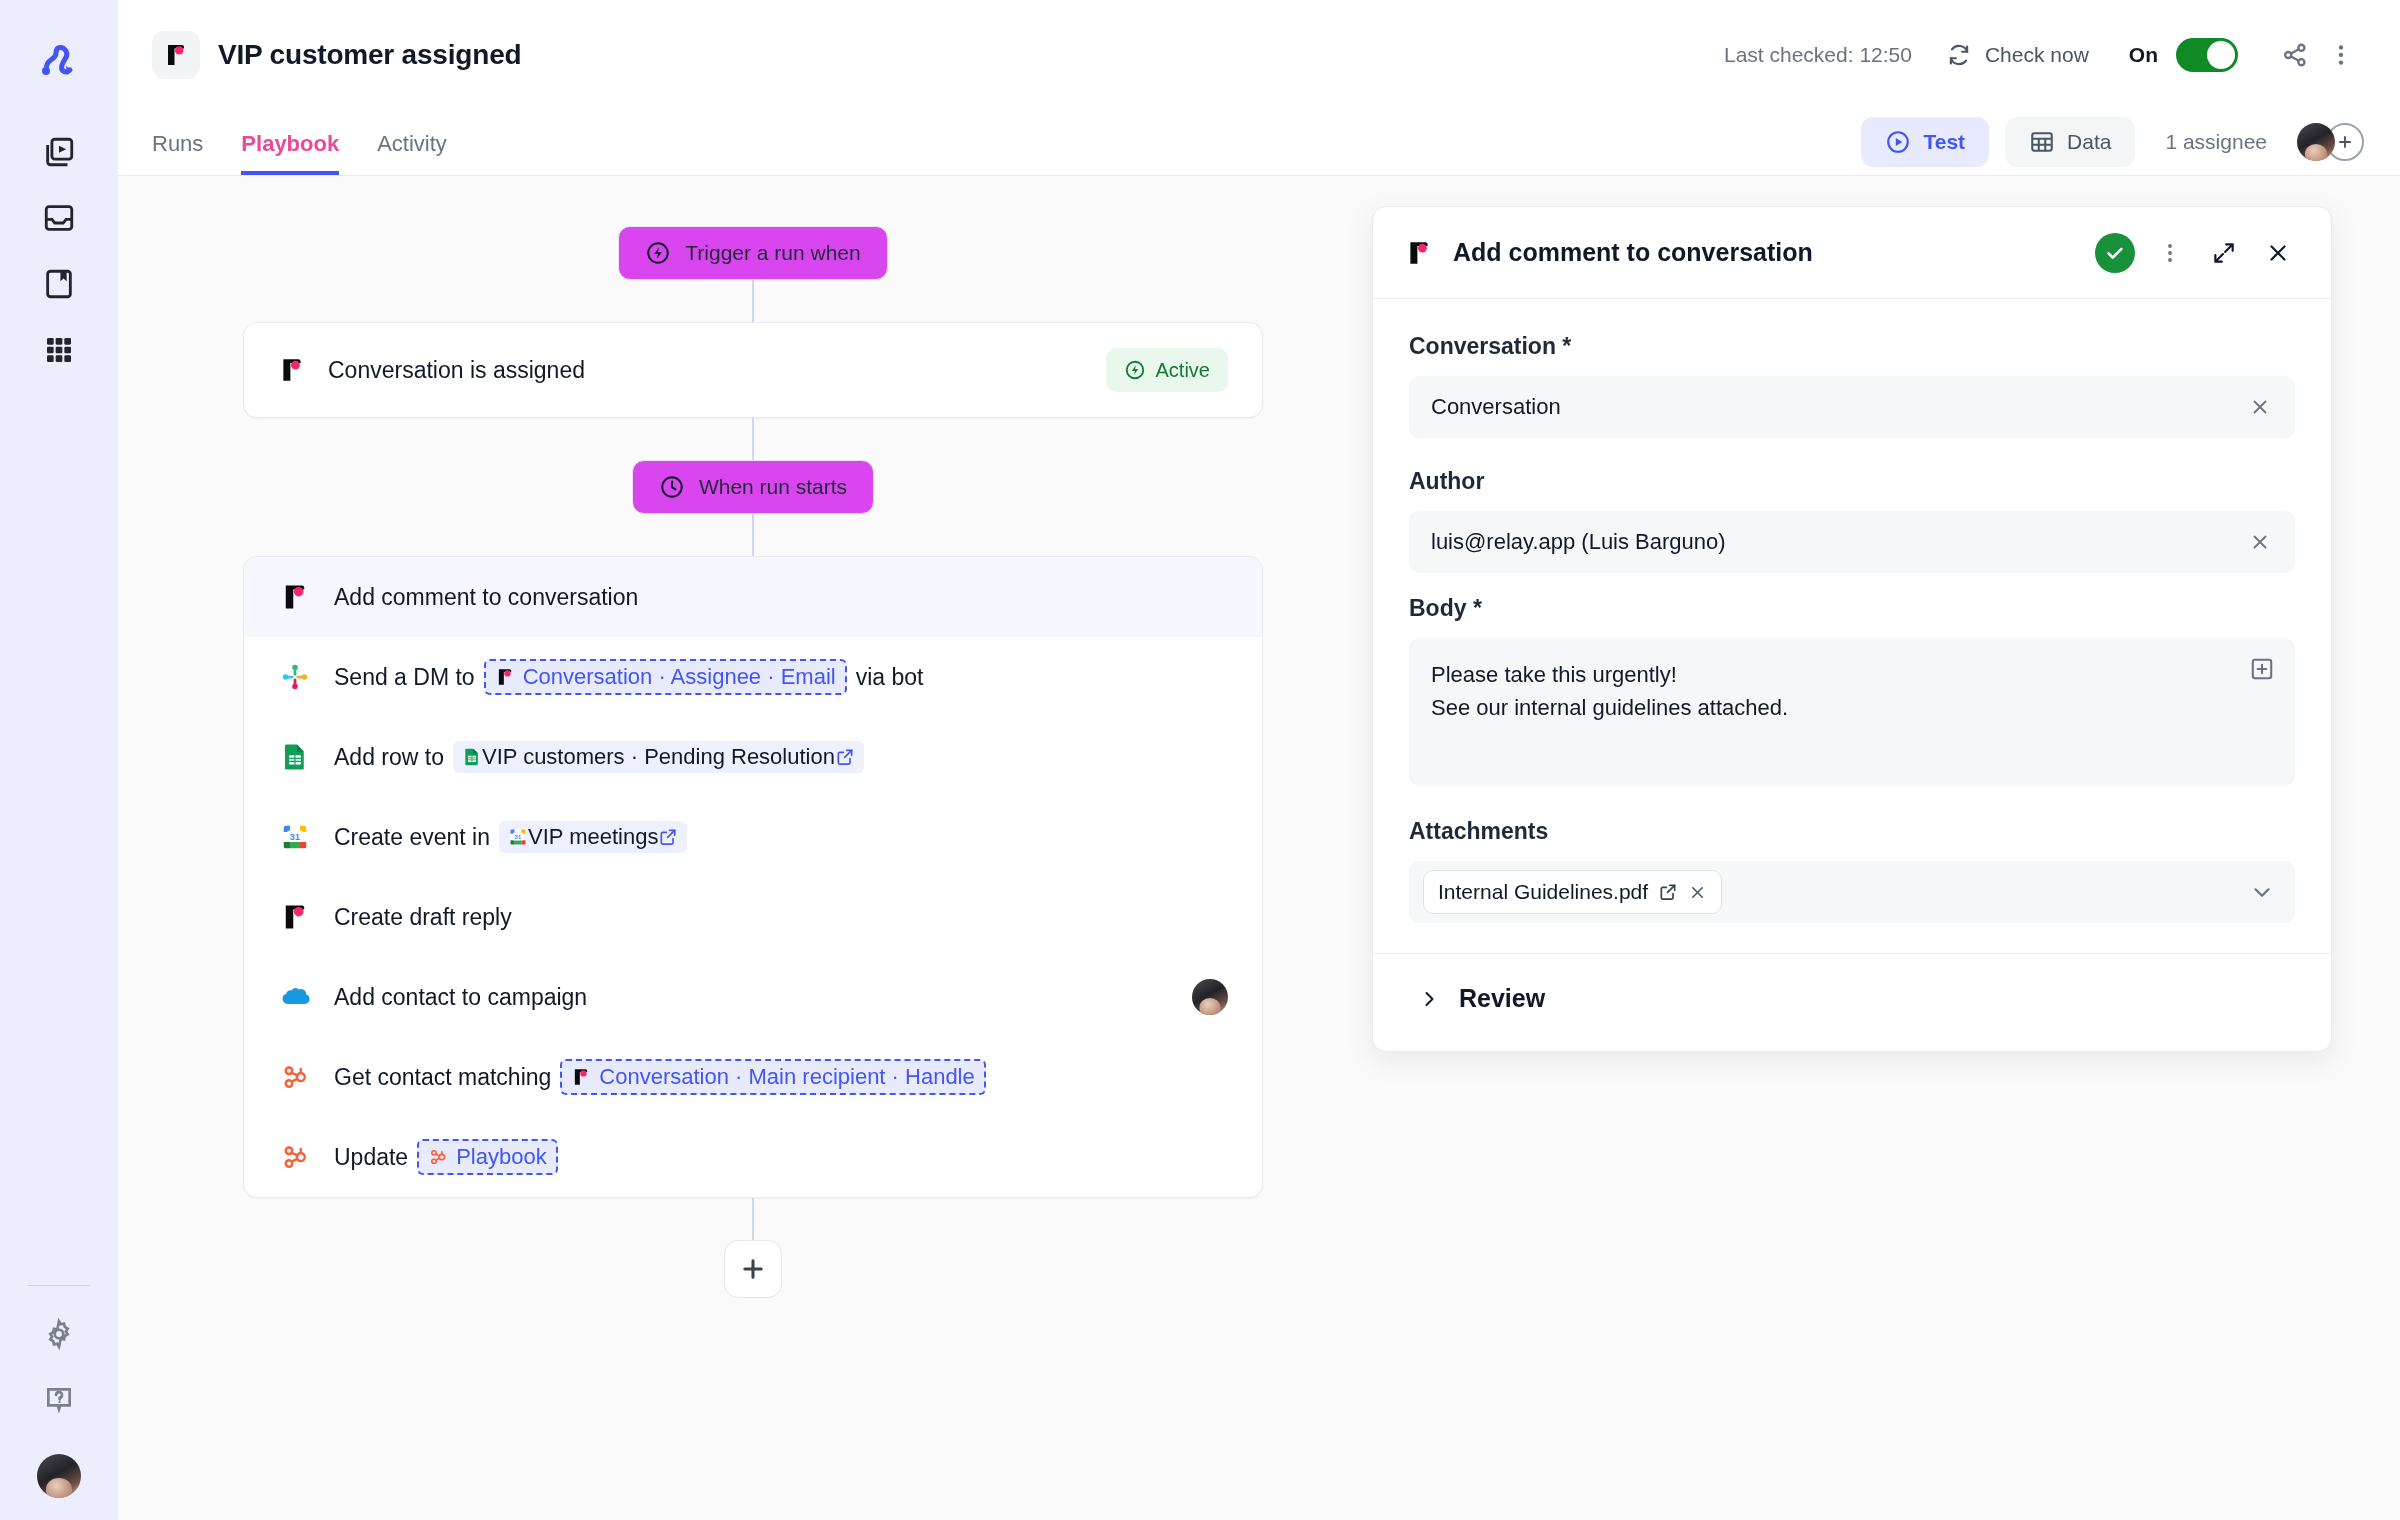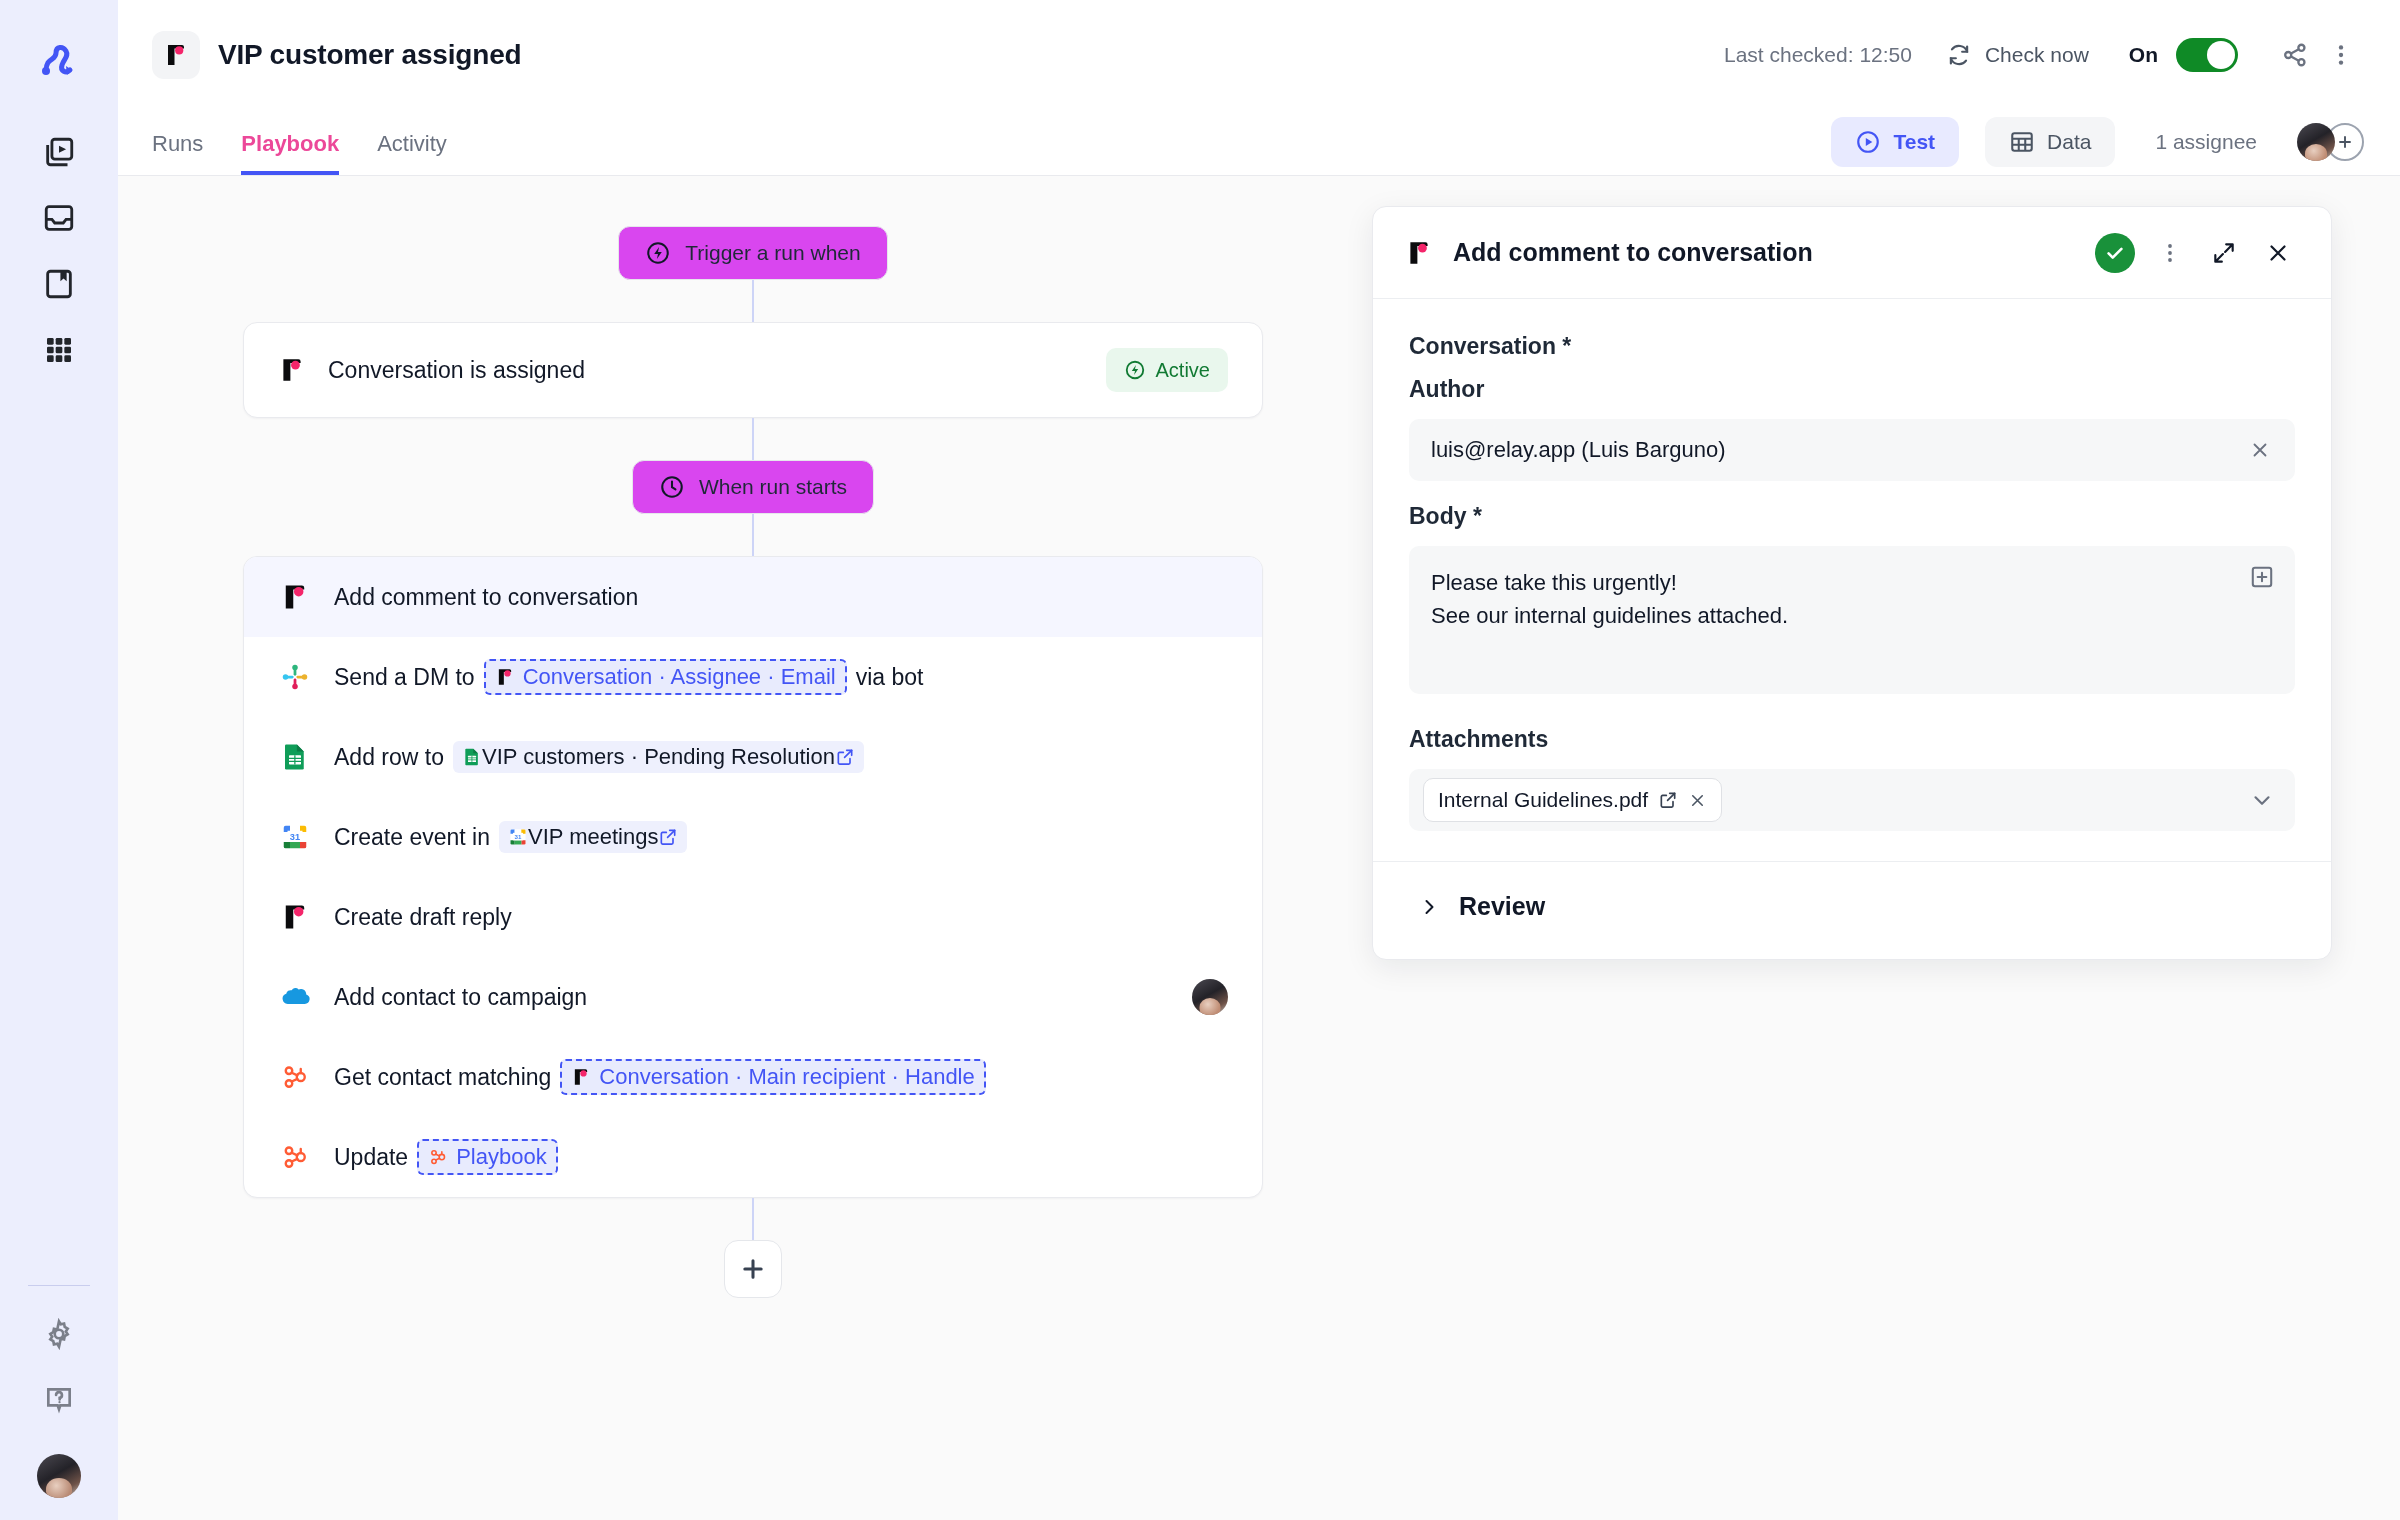--- a/index.html
+++ b/index.html
@@ -74,21 +74,21 @@
     height: 66px; background: #fff; display: flex; align-items: flex-end;
     padding: 0 36px 0 34px; border-bottom: 1px solid #e9eaee; flex-shrink: 0;
     position: relative;
   }
   .tabs { display: flex; gap: 38px; }
   .tab {
     font-size: 22px; color: #6b7280; padding-bottom: 14px;
     border-bottom: 4px solid transparent; cursor: pointer; font-weight: 400;
   }
   .tab.active { color: #ec4899; font-weight: 600; border-bottom-color: #4355f5; }
-  .tabs-right { margin-left: auto; display: flex; align-items: center; gap: 26px; padding-bottom: 8px; }
+  .tabs-right { margin-left: auto; display: flex; align-items: center; gap: 16px; padding-bottom: 8px; }
   .pill {
     display: flex; align-items: center; gap: 12px;
     height: 50px; padding: 0 24px; border-radius: 12px; cursor: pointer;
     font-size: 21px;
   }
   .pill.test { background: #e8eaff; color: #4355f5; font-weight: 600; }
   .pill.data { background: #f4f5f7; color: #4b5563; }
   .assignee-txt { font-size: 21px; color: #6b7280; margin-left: 14px; }
   .assignee-stack { display: flex; align-items: center; margin-left: 14px; }
   .mini-avatar {
@@ -683,20 +683,28 @@
                   <path d="M6 6l12 12M18 6L6 18"></path>
                 </svg>
               </span>
             </span>
           </span>
         </div>
 
         <div class="panel-body">
 
           <div class="field-label">Conversation *</div>
+          <div class="input-box">
+            <span>Conversation</span>
+            <span class="clear-x">
+              <svg width="22" height="22" viewBox="0 0 24 24" fill="none" stroke="#6b7280" stroke-width="2" stroke-linecap="round">
+                <path d="M6 6l12 12M18 6L6 18"></path>
+              </svg>
+            </span>
+          </div>
 
           <div class="field-label">Author</div>
           <div class="input-box" style="margin-bottom:22px">
             <span>luis@relay.app (Luis Barguno)</span>
             <span class="clear-x">
               <svg width="22" height="22" viewBox="0 0 24 24" fill="none" stroke="#6b7280" stroke-width="2" stroke-linecap="round">
                 <path d="M6 6l12 12M18 6L6 18"></path>
               </svg>
             </span>
           </div>

